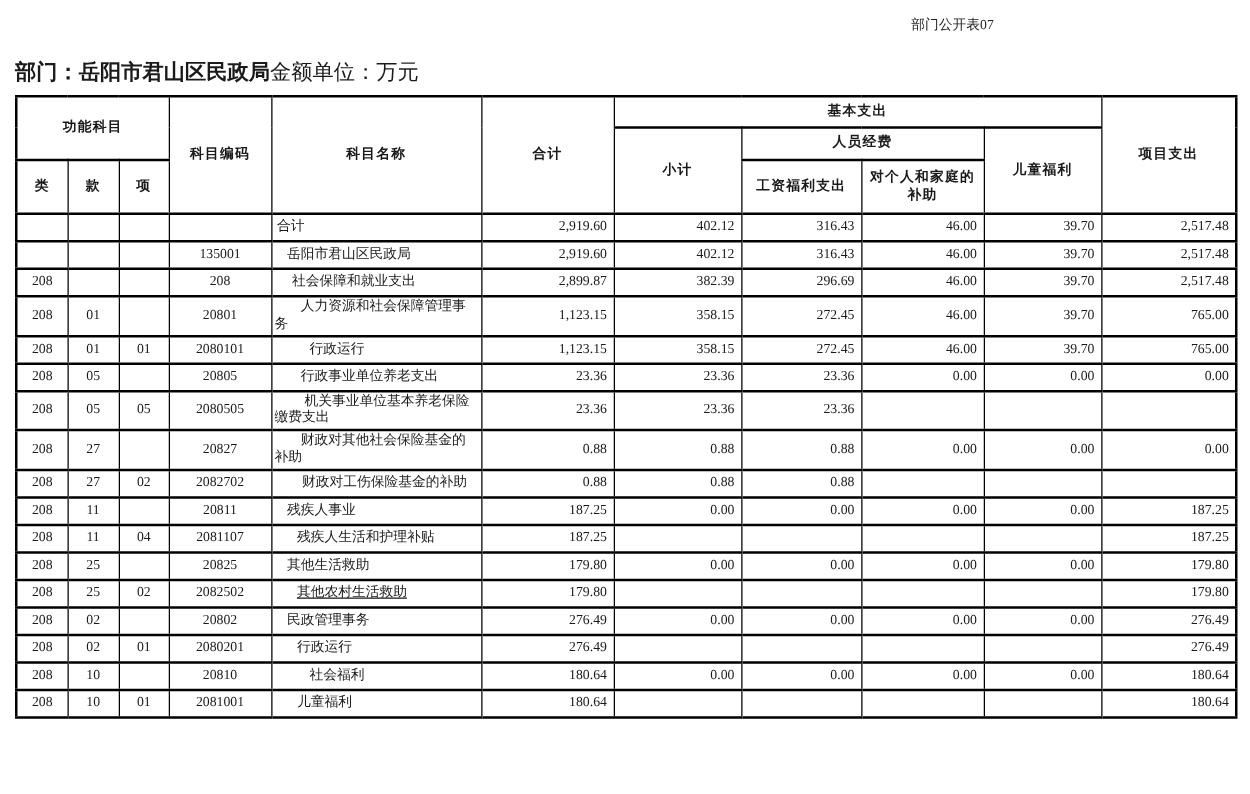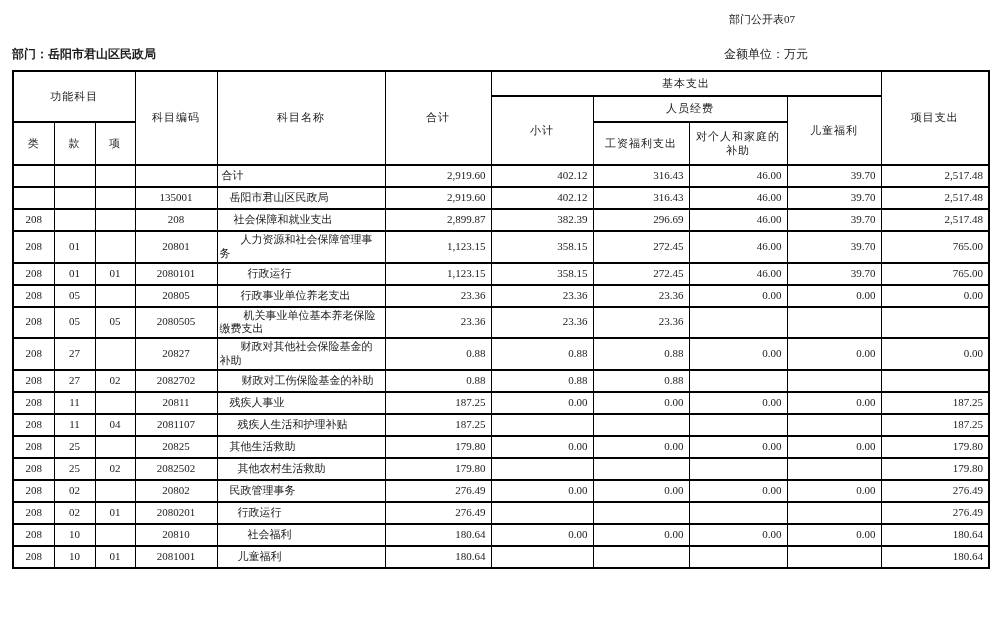--- a/index.html
+++ b/index.html
@@ -22,44 +22,43 @@
     margin-top: 11px;
     text-align: center;
     font-size: 21px;
     font-weight: bold;
     letter-spacing: 1px;
     color: #000;
   }
   .meta-row {
     margin: 19px 12px 0 12px;
     display: flex;
-    justify-content: space-between;
     align-items: flex-end;
-    font-size: 12px;
+    font-size: 17px;
   }
   .meta-left { font-weight: bold; }
   .meta-right { font-weight: normal; }
 
   table.budget {
     margin: 7px 12px 0 12px;
     width: 976px;
     table-layout: fixed;
     border-collapse: collapse;
     font-size: 11px;
   }
   table.budget th, table.budget td {
     border-left: 1px solid #000;
     border-right: 1px solid #000;
     border-top: 2px solid #000;
     border-bottom: 2px solid #000;
     overflow: hidden;
   }
   table.budget { border: 2px solid #000; }
   th {
-    font-weight: normal;
+    font-weight: bold;
     text-align: center;
     vertical-align: middle;
     letter-spacing: 1px;
     line-height: 1.25;
     padding: 1px 2px;
   }
   tr.hrow-1 { height: 25px; }
   tr.hrow-2 { height: 26px; }
   tr.hrow-3 { height: 43px; }
   tbody td {
@@ -277,21 +276,21 @@
           <td class="c-num">0.00</td>
           <td class="c-num">0.00</td>
           <td class="c-num">0.00</td>
           <td class="c-num">179.80</td>
         </tr>
         <tr>
           <td class="c-center">208</td>
           <td class="c-center">25</td>
           <td class="c-center">02</td>
           <td class="c-center">2082502</td>
-          <td class="c-name" style="text-indent: 18px;">其他农村生活救助</td>
+          <td class="c-name" style="text-indent: 18px; text-decoration: underline;">其他农村生活救助</td>
           <td class="c-num">179.80</td>
           <td class="c-num"></td>
           <td class="c-num"></td>
           <td class="c-num"></td>
           <td class="c-num"></td>
           <td class="c-num">179.80</td>
         </tr>
         <tr>
           <td class="c-center">208</td>
           <td class="c-center">02</td>

